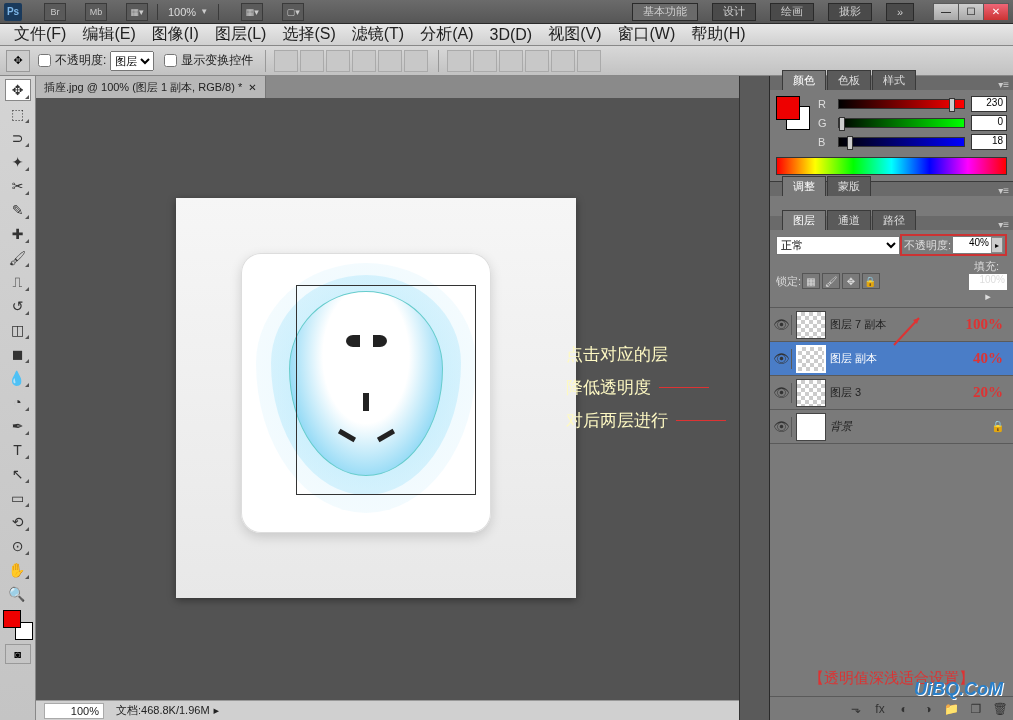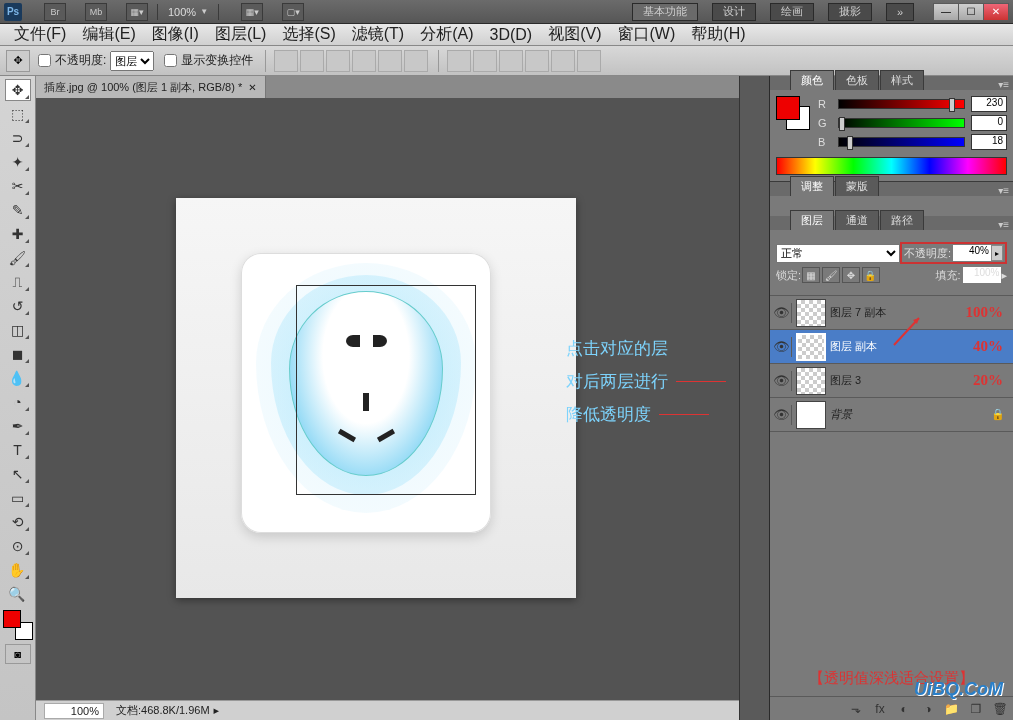--- a/index.html
+++ b/index.html
@@ -54,28 +54,28 @@
 .pin { position: absolute; background: #222; }
 .pin.p1 { left: 105px; top: 82px; width: 14px; height: 12px; border-radius: 50% 0 0 50%; }
 .pin.p2 { left: 132px; top: 82px; width: 14px; height: 12px; border-radius: 0 50% 50% 0; }
 .pin.p3 { left: 122px; top: 140px; width: 6px; height: 18px; }
 .pin.p4 { left: 97px; top: 180px; width: 18px; height: 5px; transform: rotate(30deg); }
 .pin.p5 { left: 136px; top: 180px; width: 18px; height: 5px; transform: rotate(-30deg); }
 
 .status { height: 20px; background: #d0d0d0; border-top: 1px solid #999; display: flex; align-items: center; padding: 0 8px; font-size: 11px; color: #222; }
 .status .zoom-box { width: 60px; border: 1px solid #aaa; padding: 1px 4px; background: #fff; margin-right: 12px; }
 
-.annotations { position: absolute; left: 530px; top: 239px; font-size: 17px; color: #7dd3fc; font-family: SimSun, serif; }
+.annotations { position: absolute; left: 530px; top: 245px; font-size: 17px; color: #fef9c3; font-family: SimSun, serif; }
 .annotations .line { margin-bottom: 10px; display: flex; align-items: center; }
 .annotations .arrow-line { width: 50px; height: 1px; background: #d33; margin-left: 8px; }
 
 .right-panels { width: 244px; background: #6a6a6a; border-left: 1px solid #2a2a2a; display: flex; flex-direction: column; }
 .mini-dock { width: 30px; background: #5a5a5a; border-left: 1px solid #333; }
 
-.panel-tabs { height: 14px; background: #6a6a6a; display: flex; align-items: flex-end; padding-left: 20px; }
+.panel-tabs { height: 14px; background: #6a6a6a; display: flex; align-items: flex-end; padding-left: 12px; }
 .panel-tabs .ptab { height: 20px; padding: 2px 10px; font-size: 11px; color: #ddd; background: #5a5a5a; border: 1px solid #3a3a3a; border-bottom: none; margin-right: 1px; }
 .panel-tabs .ptab.active { background: #7a7a7a; color: #fff; }
 .panel-tabs .menu-icon { margin-left: auto; margin-right: 4px; color: #ccc; font-size: 10px; }
 
 .color-panel { background: #7a7a7a; padding: 6px; border-bottom: 1px solid #3a3a3a; }
 .color-swatch-box { width: 34px; height: 34px; position: relative; margin-right: 8px; }
 .color-swatch-box .cfg { position: absolute; top: 0; left: 0; width: 24px; height: 24px; background: #e00; border: 1px solid #000; }
 .color-swatch-box .cbg { position: absolute; bottom: 0; right: 0; width: 24px; height: 24px; background: #fff; border: 1px solid #000; }
 .rgb-row { display: flex; align-items: center; margin-bottom: 3px; }
 .rgb-row .ch { width: 14px; font-size: 11px; color: #ddd; }
@@ -83,30 +83,30 @@
 .rgb-row .slider.r { background: linear-gradient(to right, #000, #f00); }
 .rgb-row .slider.g { background: linear-gradient(to right, #000, #0f0); }
 .rgb-row .slider.b { background: linear-gradient(to right, #000, #00f); }
 .rgb-row .slider .thumb { position: absolute; top: -2px; width: 6px; height: 14px; background: #ccc; border: 1px solid #333; }
 .rgb-row .val { width: 36px; height: 16px; background: #fff; border: 1px solid #333; font-size: 10px; text-align: right; padding-right: 3px; }
 .spectrum { height: 18px; background: linear-gradient(to right, #f00,#ff0,#0f0,#0ff,#00f,#f0f,#f00); border: 1px solid #333; margin-top: 4px; }
 
 .adjust-panel { background: #7a7a7a; height: 20px; }
 
 .layers-panel { background: #7a7a7a; flex: 1; display: flex; flex-direction: column; }
-.layer-controls { padding: 12px 6px; border-bottom: 1px solid #5a5a5a; }
+.layer-controls { padding: 4px 6px; border-bottom: 1px solid #5a5a5a; }
 .lc-row { display: flex; align-items: center; margin-bottom: 3px; }
 .lc-row select { flex: 1; height: 19px; font-size: 11px; background: #fff; }
 .opacity-box { display: flex; align-items: center; border: 2px solid #c33; padding: 1px 2px; }
 .opacity-box .olbl { font-size: 11px; color: #ddd; margin-right: 2px; }
 .opacity-box .oval { width: 38px; height: 16px; background: #fff; font-size: 10px; text-align: right; padding-right: 2px; }
 .opacity-box .oarr { width: 12px; height: 16px; background: #ccc; border: 1px solid #888; font-size: 8px; display: flex; align-items: center; justify-content: center; }
 .lock-row { display: flex; align-items: center; font-size: 11px; color: #ddd; }
 .lock-row .lico { width: 18px; height: 16px; border: 1px solid #555; margin: 0 1px; display: flex; align-items: center; justify-content: center; font-size: 10px; }
-.fill-box { margin-left: auto; display: flex; align-items: center; }
+.fill-box { margin-left: auto; display: flex; align-items: center; flex-direction: column; }
 .fill-box .flbl { font-size: 11px; color: #ddd; margin-right: 3px; }
 .fill-box .fval { width: 38px; height: 16px; background: #fff; font-size: 10px; text-align: right; padding-right: 2px; }
 
 .layer-list { flex: 1; background: #7a7a7a; overflow: hidden; }
 .layer-item { height: 34px; display: flex; align-items: center; border-bottom: 1px solid #5a5a5a; padding: 0 2px; }
 .layer-item.selected { background: #4a7dc7; }
 .layer-item .eye { width: 20px; height: 20px; display: flex; align-items: center; justify-content: center; font-size: 13px; color: #333; border-right: 1px solid #5a5a5a; }
 .layer-item .thumb { width: 30px; height: 28px; background: #fff; border: 1px solid #444; margin: 0 4px; background-image: linear-gradient(45deg,#ccc 25%,transparent 25%,transparent 75%,#ccc 75%),linear-gradient(45deg,#ccc 25%,transparent 25%,transparent 75%,#ccc 75%); background-size: 8px 8px; background-position: 0 0, 4px 4px; position: relative; }
 .layer-item.selected .thumb { border: 2px solid #fff; }
 .layer-item .thumb.bg-thumb { background: #fff; }
@@ -238,25 +238,25 @@
           <div class="pin p3"></div>
           <div class="pin p4"></div>
           <div class="pin p5"></div>
         </div>
       </div>
       <div class="annotations">
         <div class="line">
             <span>点击对应的层</span>
           </div>
         <div class="line">
+            <span>降低透明度</span>
+            <span class="arrow-line"></span>
+          </div>
+        <div class="line">
             <span>对后两层进行</span>
-            <span class="arrow-line"></span>
-          </div>
-        <div class="line">
-            <span>降低透明度</span>
             <span class="arrow-line"></span>
           </div>
       </div>
     </div>
     <div class="status">
       <div class="zoom-box">100%</div>
       <span>文档:468.8K/1.96M</span>
       <span style="margin-left:4px">▸</span>
     </div>
   </div>

